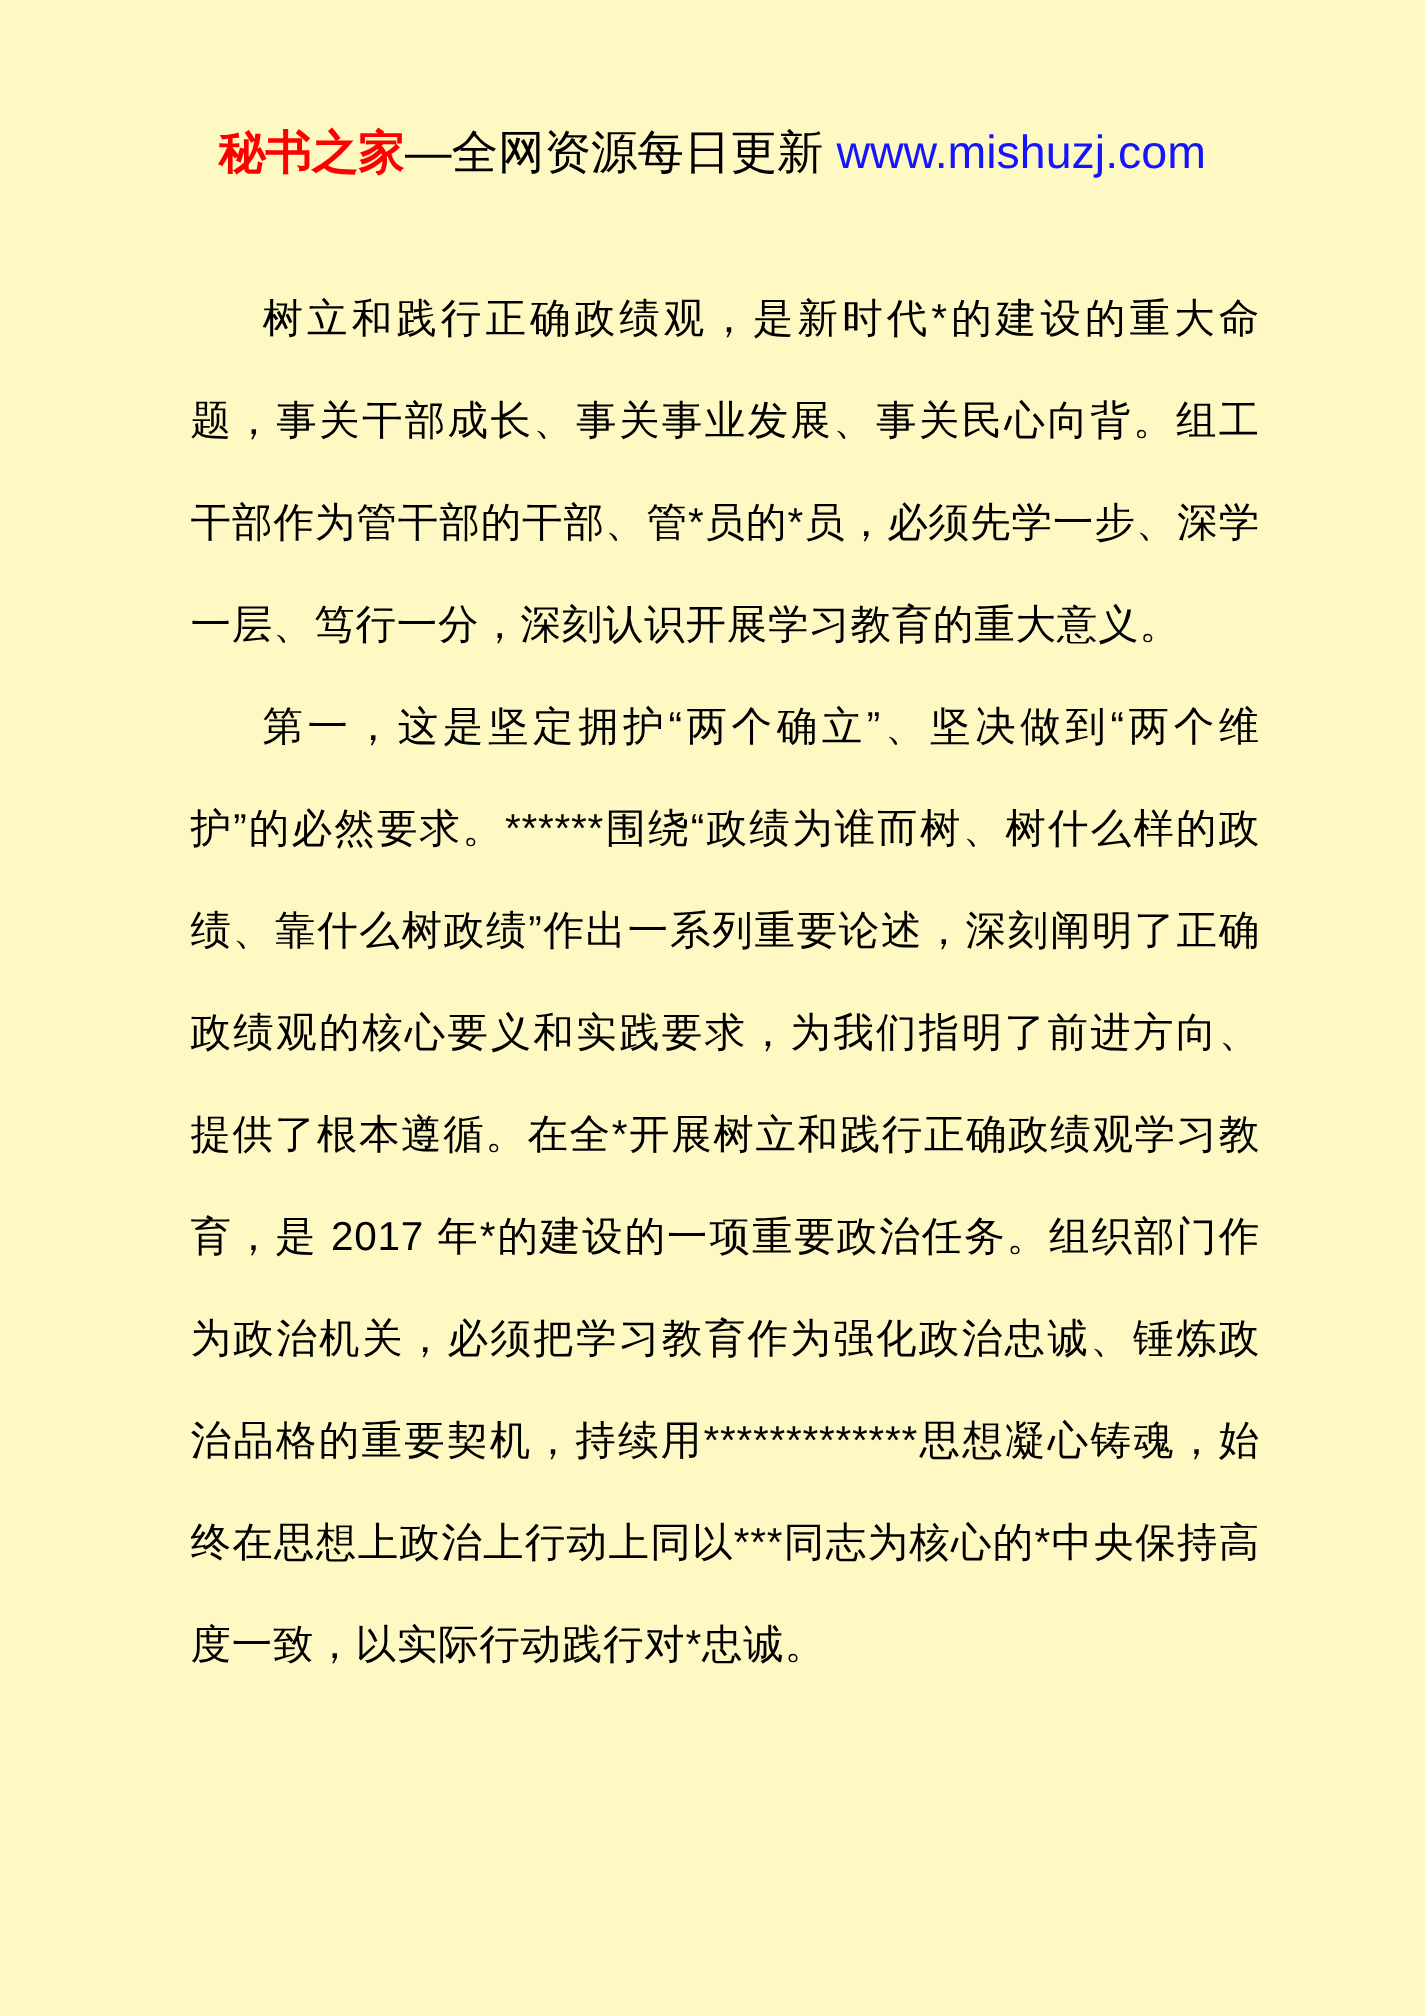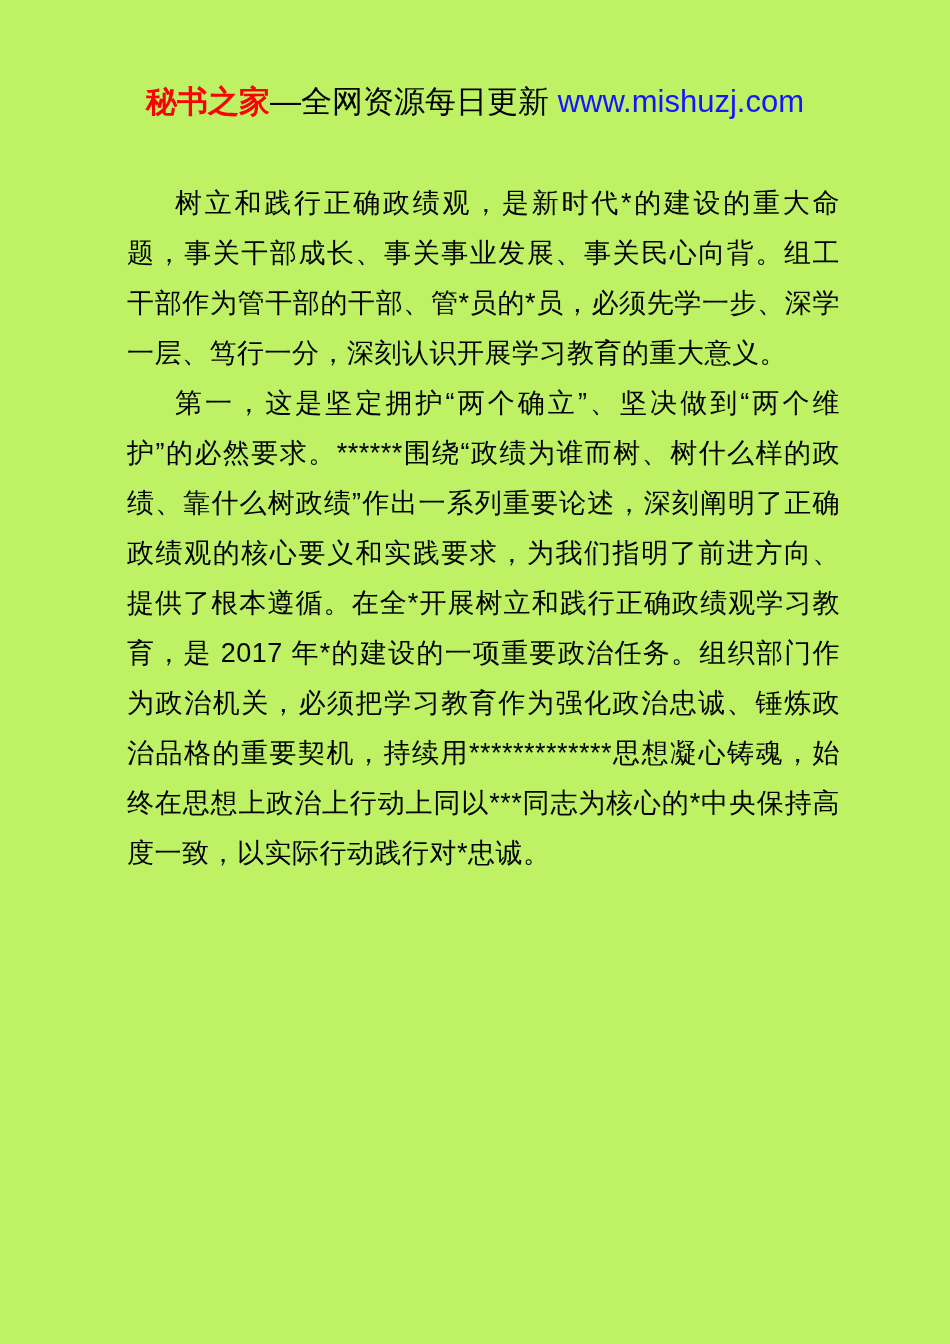--- a/index.html
+++ b/index.html
@@ -11,21 +11,21 @@
     position: relative;
     width: 950px;
     height: 1344px;
     font-family: "Liberation Sans", "DejaVu Sans", sans-serif;
     color: #000000;
     overflow: hidden;
   }
   .page {
     position: absolute;
     inset: 0;
-    background: #bef264;
+    background: #fef9c3;
   }
   .doc-header {
     position: absolute;
     top: 84px;
     left: 0;
     width: 100%;
     text-align: center;
     font-size: 31px;
     line-height: 36px;
     white-space: nowrap;
@@ -43,21 +43,21 @@
     font-weight: normal;
     text-decoration: none;
     cursor: pointer;
   }
   .doc-body {
     position: absolute;
     left: 127px;
     top: 178px;
     width: 713px;
     font-size: 27px;
-    line-height: 50px;
+    line-height: 68px;
     text-align: justify;
     letter-spacing: 0.5px;
   }
   .doc-body p {
     margin: 0;
     padding: 0;
     text-indent: 48px;
   }
 </style>
 </head>

